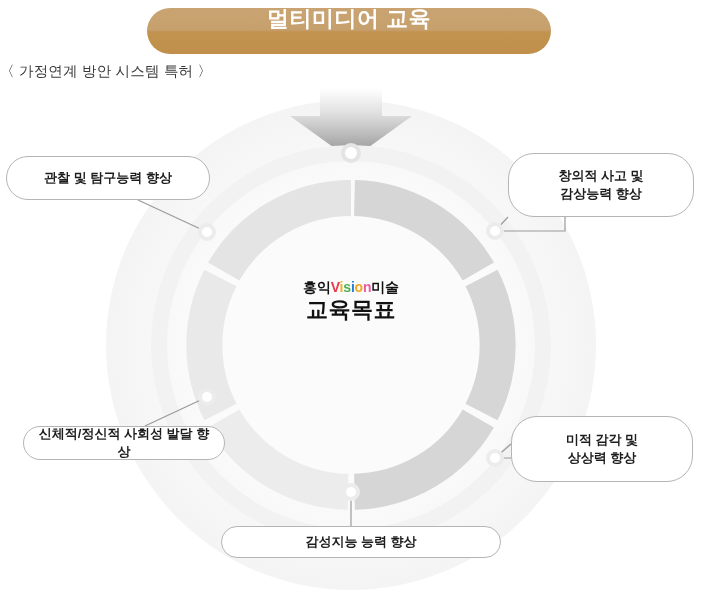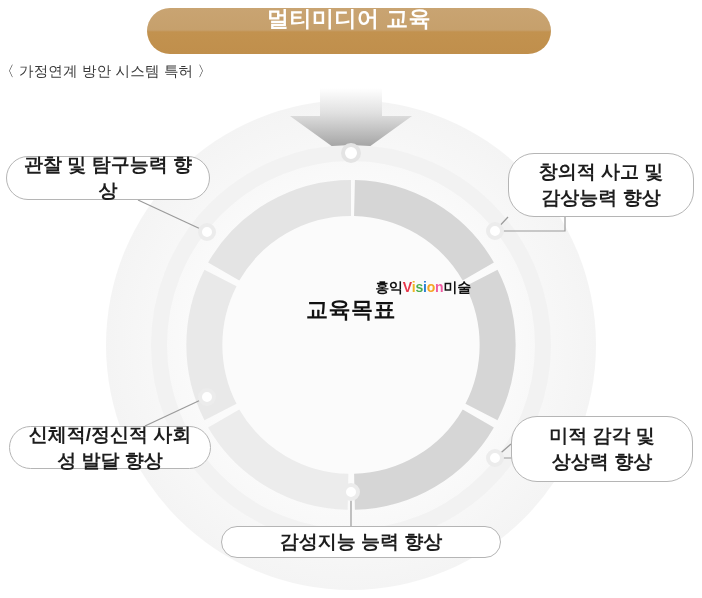--- a/index.html
+++ b/index.html
@@ -65,49 +65,48 @@
     position: absolute;
     box-sizing: border-box;
     background: #ffffff;
     border: 1.3px solid #b5b5b5;
     border-radius: 26px;
     display: flex;
     align-items: center;
     justify-content: center;
     text-align: center;
     color: #1d1d1d;
-    font-size: 19px;
+    font-size: 13px;
     font-weight: bold;
     line-height: 1.35;
     padding: 4px 10px;
   }
   .nodebox span { display: block; }
 
   #box-tl { left: 6px;   top: 156px; width: 204px; height: 44px; }
   #box-tr { left: 508px; top: 153px; width: 186px; height: 64px; }
   #box-br { left: 511px; top: 416px; width: 182px; height: 66px; }
-  #box-bl { left: 9px;   top: 426px; width: 202px; height: 43px; }
+  #box-bl { left: 23px;   top: 426px; width: 202px; height: 34px; }
   #box-bc { left: 221px; top: 526px; width: 280px; height: 32px; }
 
   
   .center-wrap {
     position: absolute;
     left: 231px;
     top: 280px;
     width: 240px;
     text-align: center;
     pointer-events: none;
   }
   .brand {
     font-size: 14px;
     font-weight: bold;
     line-height: 1.1;
     letter-spacing: -0.2px;
     white-space: nowrap;
-    text-align: right;
   }
   .brand span { display: inline; }
   .goal {
     margin-top: 3px;
     font-size: 22px;
     font-weight: bold;
     color: #111111;
     letter-spacing: 0.5px;
     line-height: 1.1;
   }

